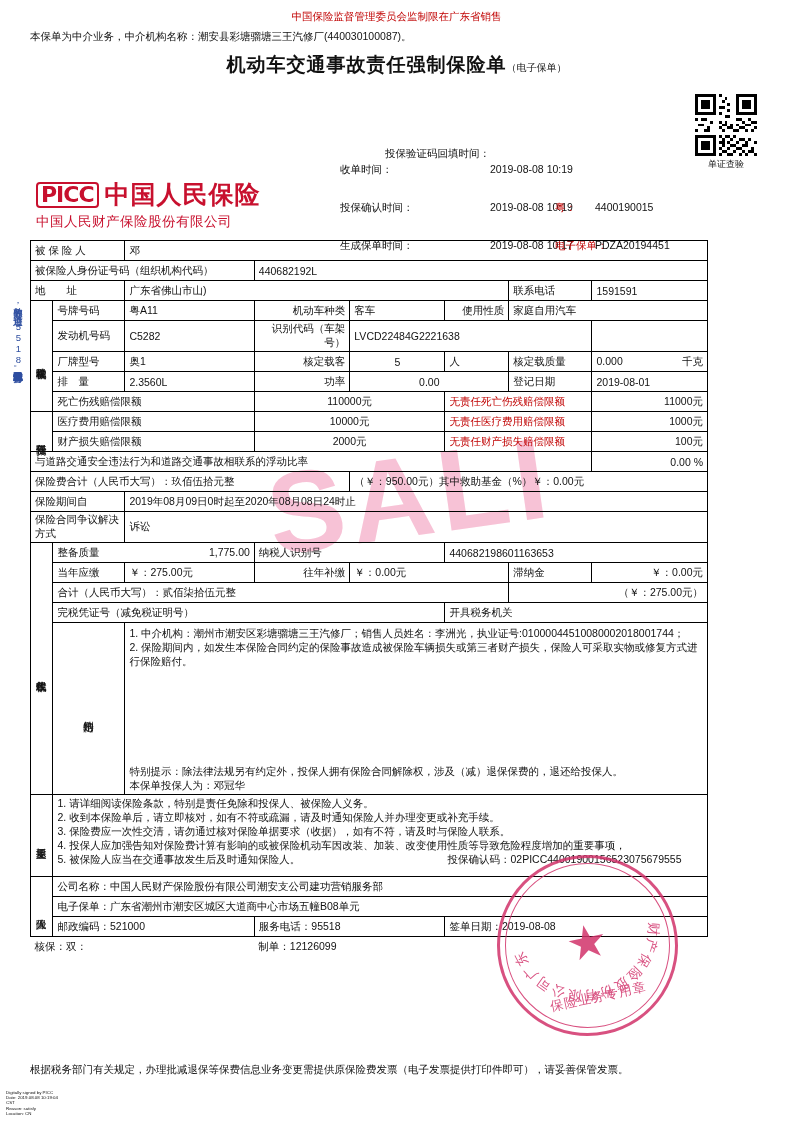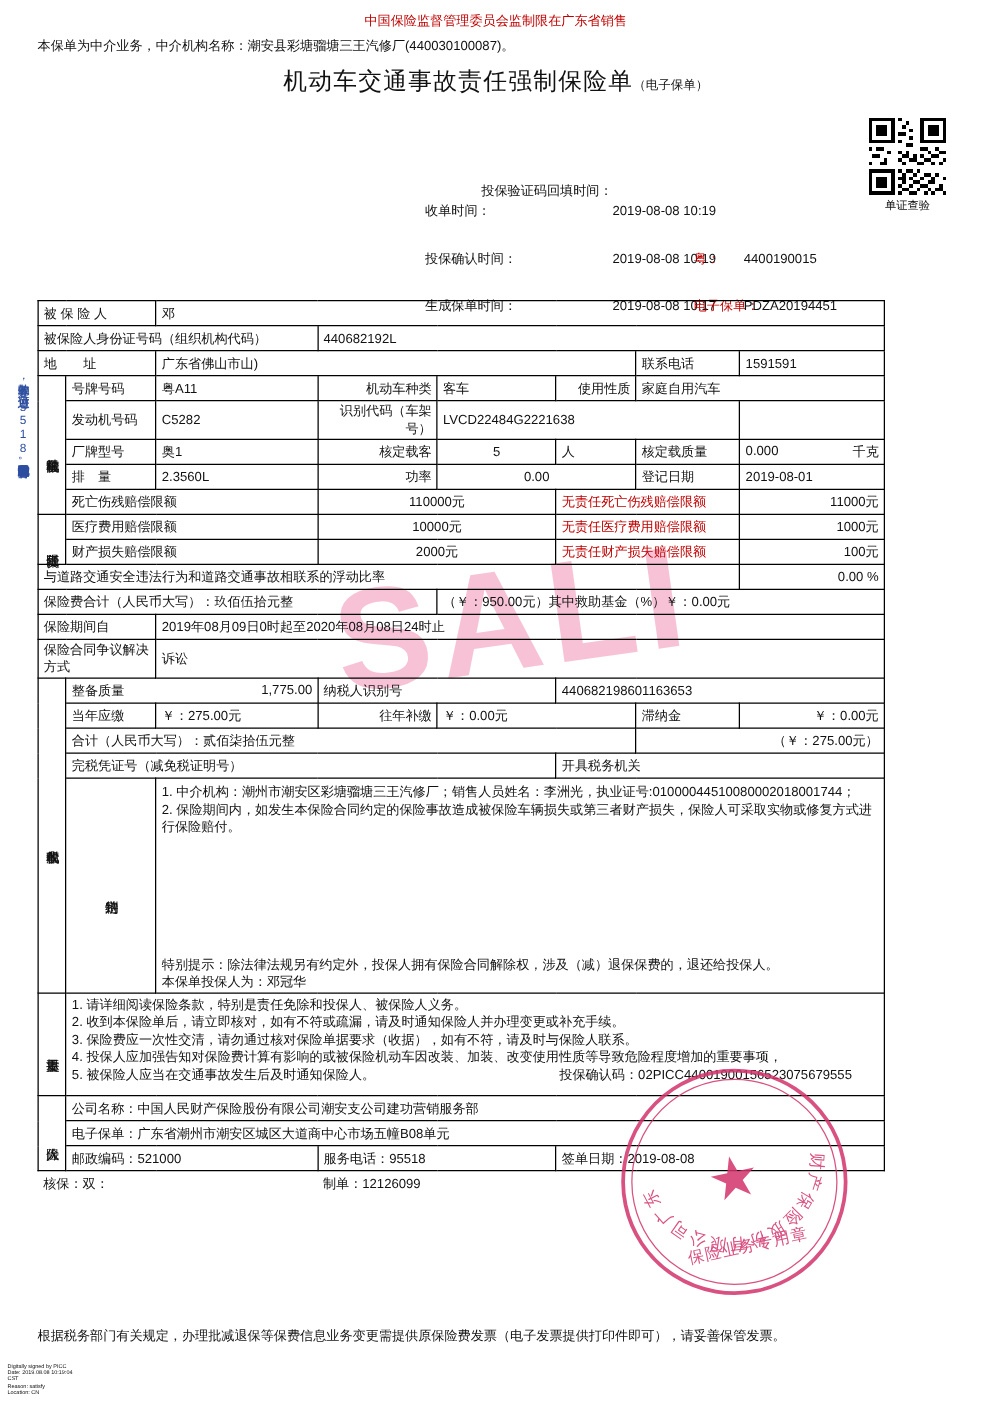--- a/index.html
+++ b/index.html
@@ -11,21 +11,21 @@
     position:relative;
     overflow:hidden;
   }
   .page{position:relative;width:793px;height:1122px;}
   .red{color:#c00000;}
   .topbar{position:absolute;top:10px;left:30px;right:30px;display:flex;justify-content:center;font-size:10.5px;}
   .topbar .t-left{color:#c00000;}
   .topbar .t-right{color:#c00000;}
   .introline{position:absolute;top:30px;left:30px;right:30px;font-size:10.5px;}
   .title-wrap{position:absolute;top:52px;left:0;width:793px;text-align:center;}
-  .title{font-size:19px;font-weight:normal;letter-spacing:1px;display:inline-block;}
+  .title{font-size:19px;font-weight:bold;letter-spacing:1px;display:inline-block;}
   .title-sub{font-size:10px;vertical-align:middle;}
   .policy-no{position:absolute;top:78px;left:0;width:793px;text-align:center;font-size:11px;letter-spacing:.5px;}
   .qr{position:absolute;top:94px;right:36px;width:62px;height:62px;}
   .qr-label{position:absolute;top:158px;right:30px;width:74px;text-align:center;font-size:9px;}
 
   .picc{position:absolute;top:178px;left:36px;}
   .picc .logo-row{display:flex;align-items:center;}
   .picc-mark{
     font-family:"DejaVu Sans",sans-serif;
     font-weight:bold;font-size:22px;color:#c8102e;letter-spacing:-1px;
@@ -204,20 +204,27 @@
       <div class="yuev">4400190015</div>
     </div>
     <div class="row meta-row2">
       <div class="k">生成保单时间：</div>
       <div class="v">2019-08-08 10:17</div>
       <div class="yue">电子保单：</div>
       <div class="yuev">PDZA20194451</div>
     </div>
   </div>
 
+  <div class="picc">
+    <div class="logo-row">
+      <span class="picc-mark">PICC</span>
+      <span class="picc-cn">中国人民保险</span>
+    </div>
+    <div class="picc-sub">中国人民财产保险股份有限公司</div>
+  </div>
 
   <div class="watermark">
     <div>SALI</div>
   </div>
 
   <div class="sideleft">尊敬的客户，您可通过95518客服电话或登录我司官方网站查询您的电子保险单信息。</div>
 
   <table class="main">
     <tbody>
         <tr>

